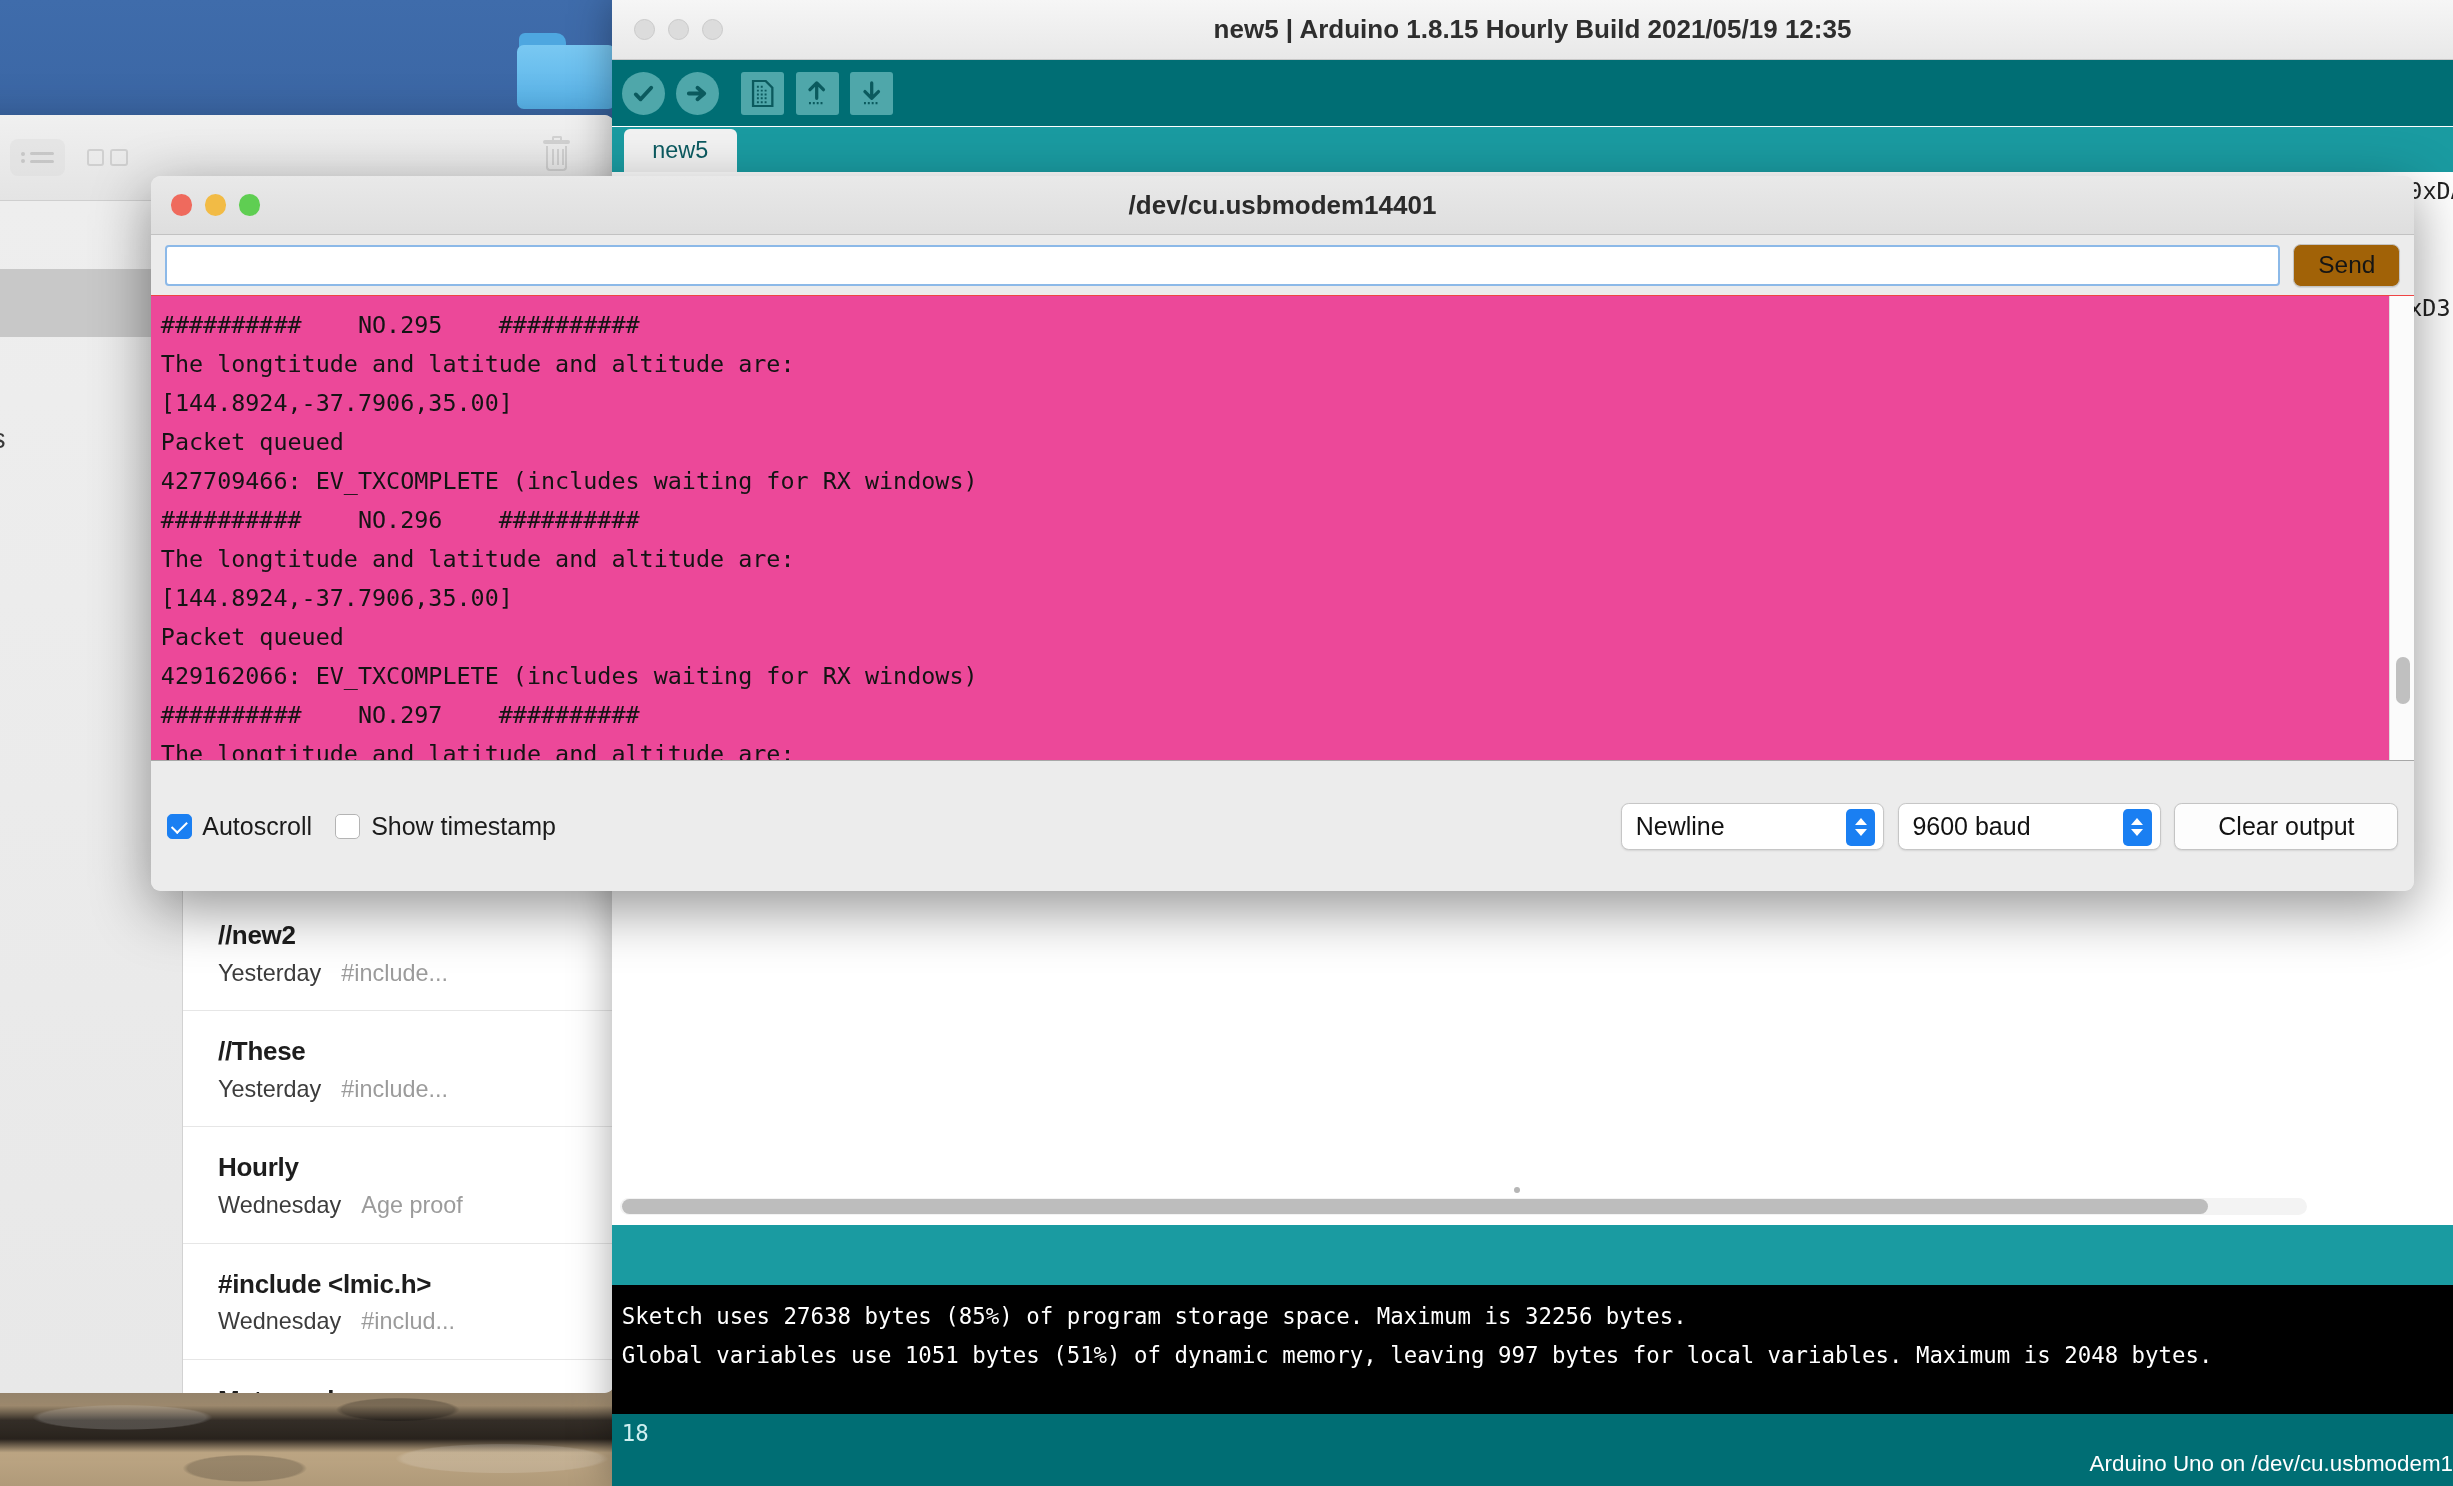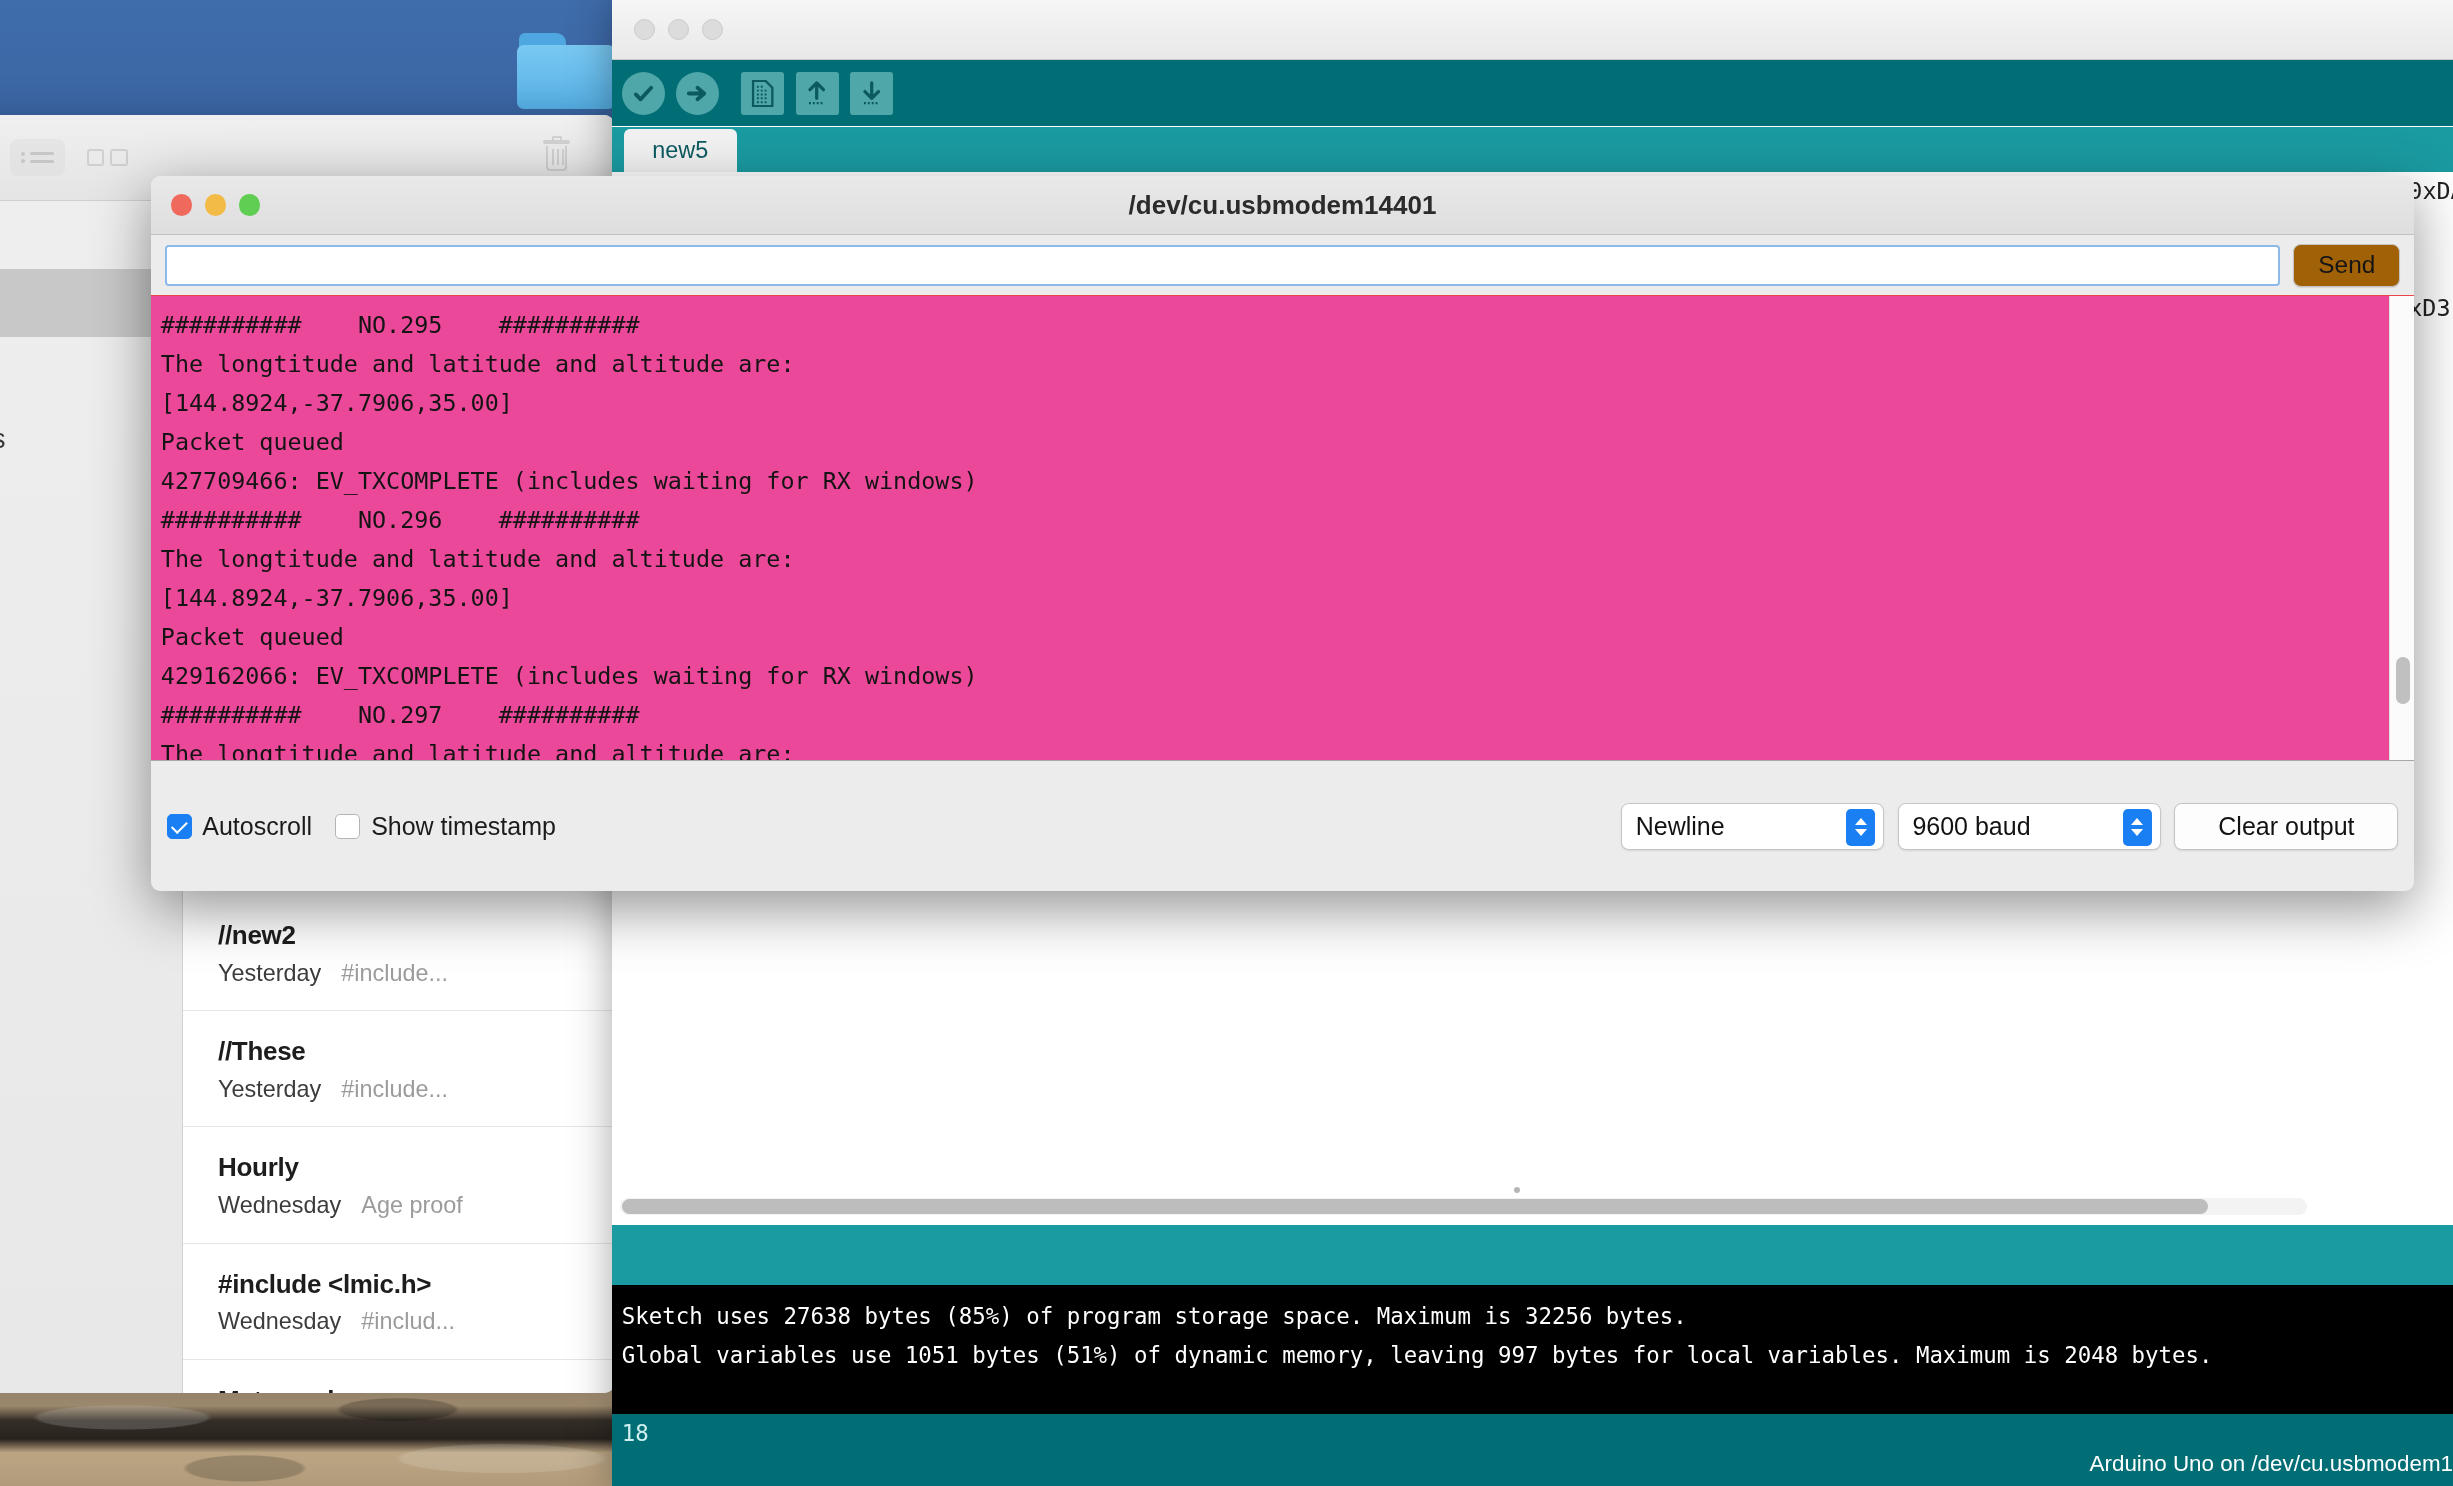--- a/index.html
+++ b/index.html
@@ -392,20 +392,21 @@
 </div>
 
 <div id="arduino-window">
 
   <div id="arduino-titlebar">
     <div class="traffic">
       <i></i>
       <i></i>
       <i></i>
     </div>
+    <div id="arduino-title">new5 | Arduino 1.8.15 Hourly Build 2021/05/19 12:35</div>
   </div>
 
   <div id="arduino-toolbar">
     <div class="tbtn circle">
       <svg width="25" height="25" viewBox="0 0 26 26">
           <path d="M5 14 L10 19 L21 7" stroke="#0b5a5e" stroke-width="4" fill="none" stroke-linecap="round" stroke-linejoin="round"></path>
         </svg>
     </div>
     <div class="tbtn circle">
       <svg width="25" height="25" viewBox="0 0 26 26">

